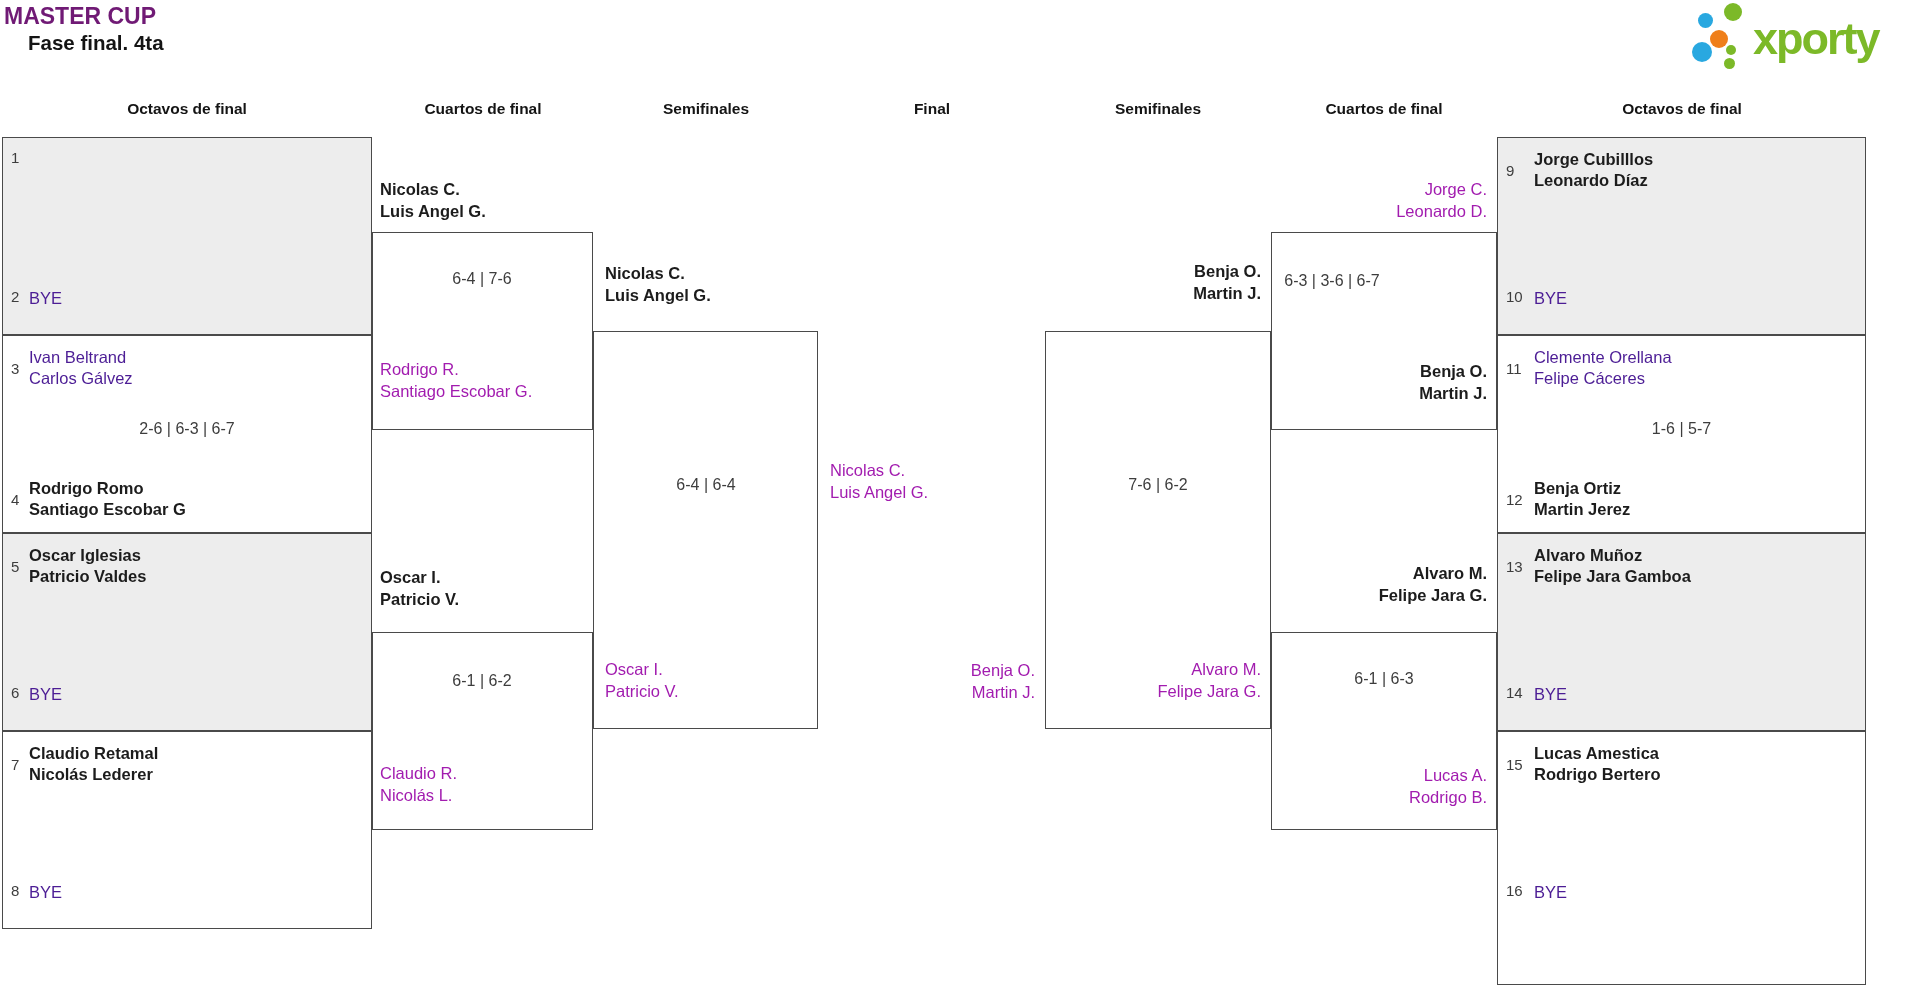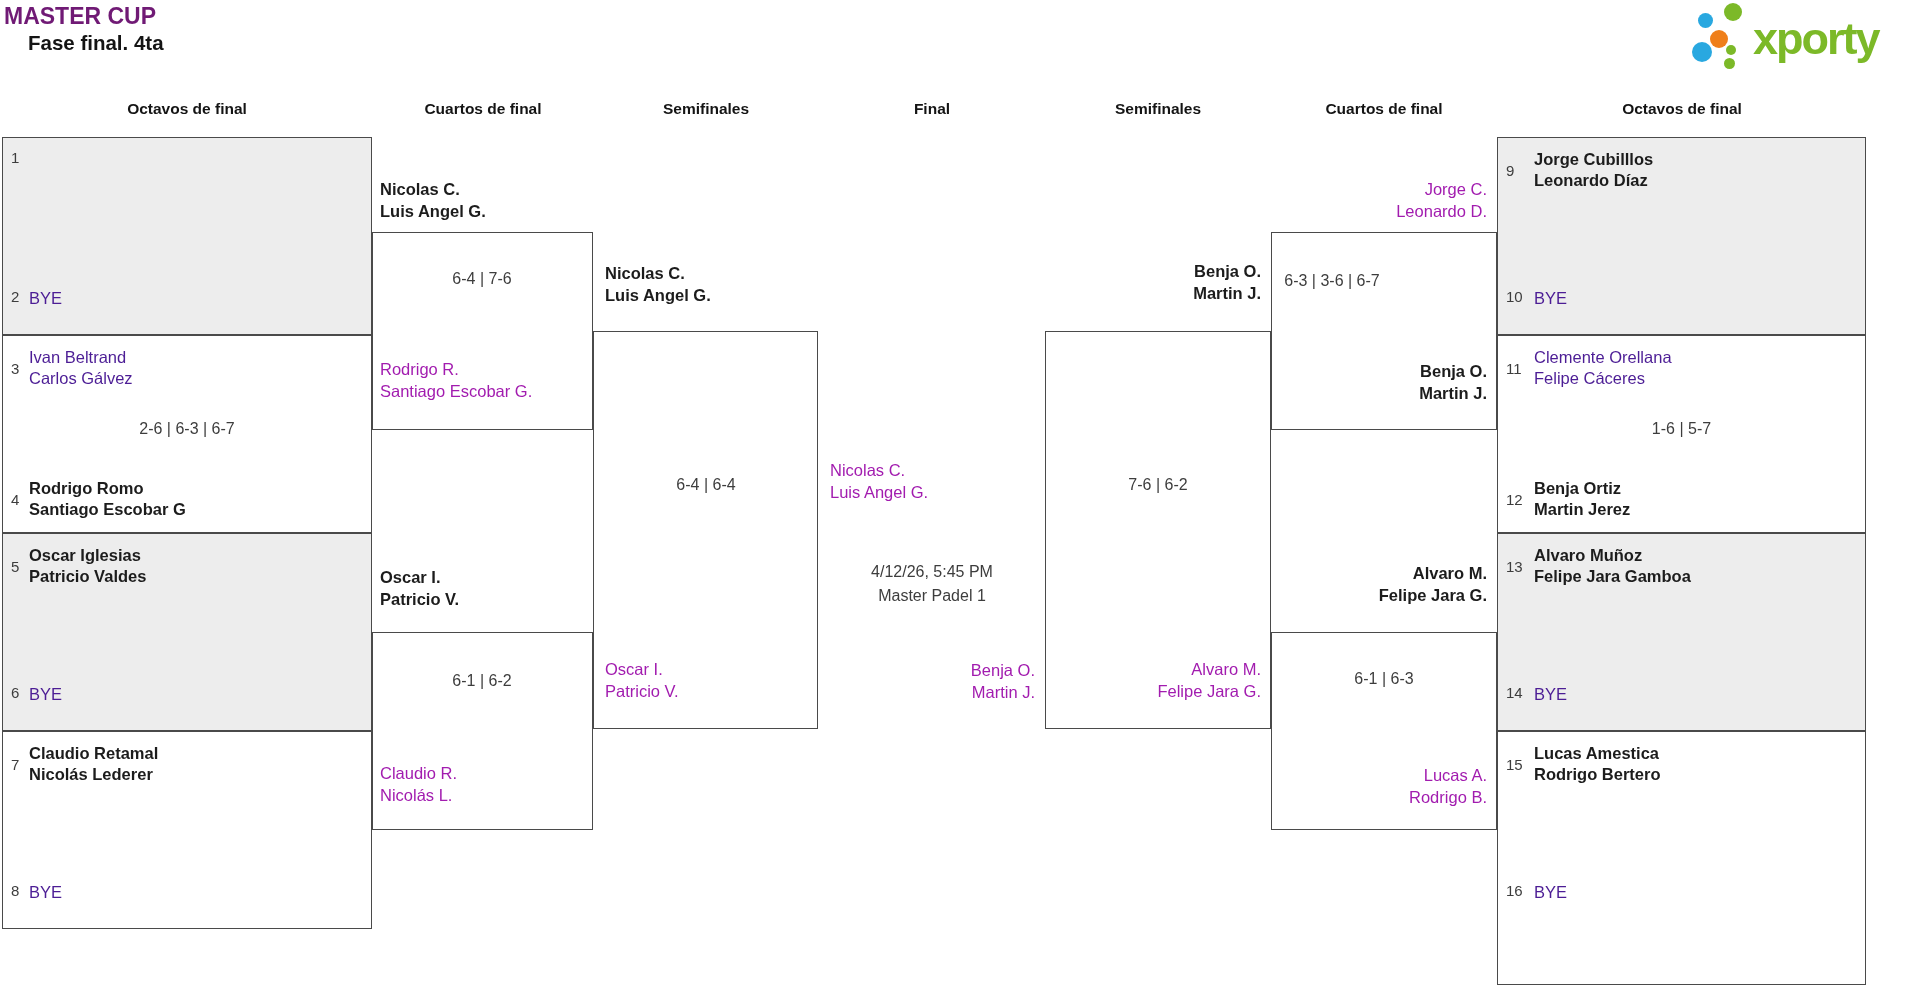--- a/index.html
+++ b/index.html
@@ -233,22 +233,18 @@
   <div class="score" style="left:1058px;top:476px;">7-6 | 6-2</div>
   <div class="lbl r" style="right:659px;top:658px;">
     <span>Alvaro M.</span><br>
     <span>Felipe Jara G.</span>
   </div>
 
   <div class="lbl" style="left:830px;top:459px;">
     <span>Nicolas C.</span><br>
     <span>Luis Angel G.</span>
   </div>
-  <div class="meta" style="left:822px;top:560px;">
-    <span>4/12/26, 5:45 PM</span><br>
-    <span>Master Padel 1</span>
-  </div>
   <div class="lbl r" style="right:885px;top:659px;">
     <span>Benja O.</span><br>
     <span>Martin J.</span>
   </div>
 
 </div>
 
 </body></html>

